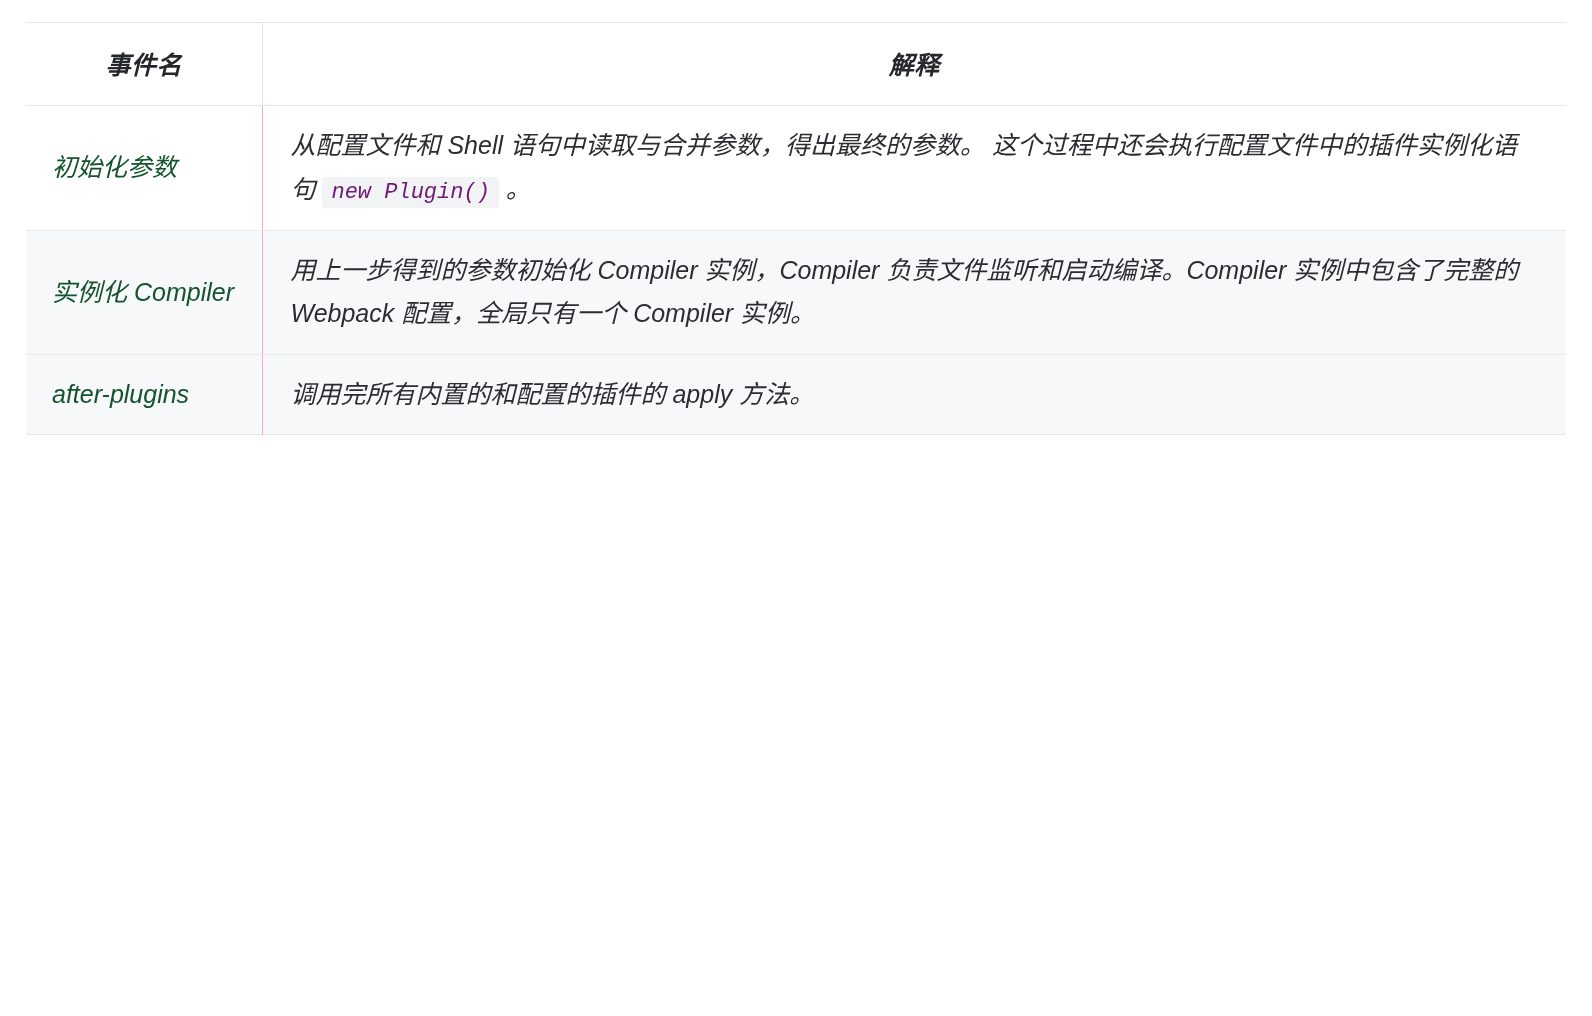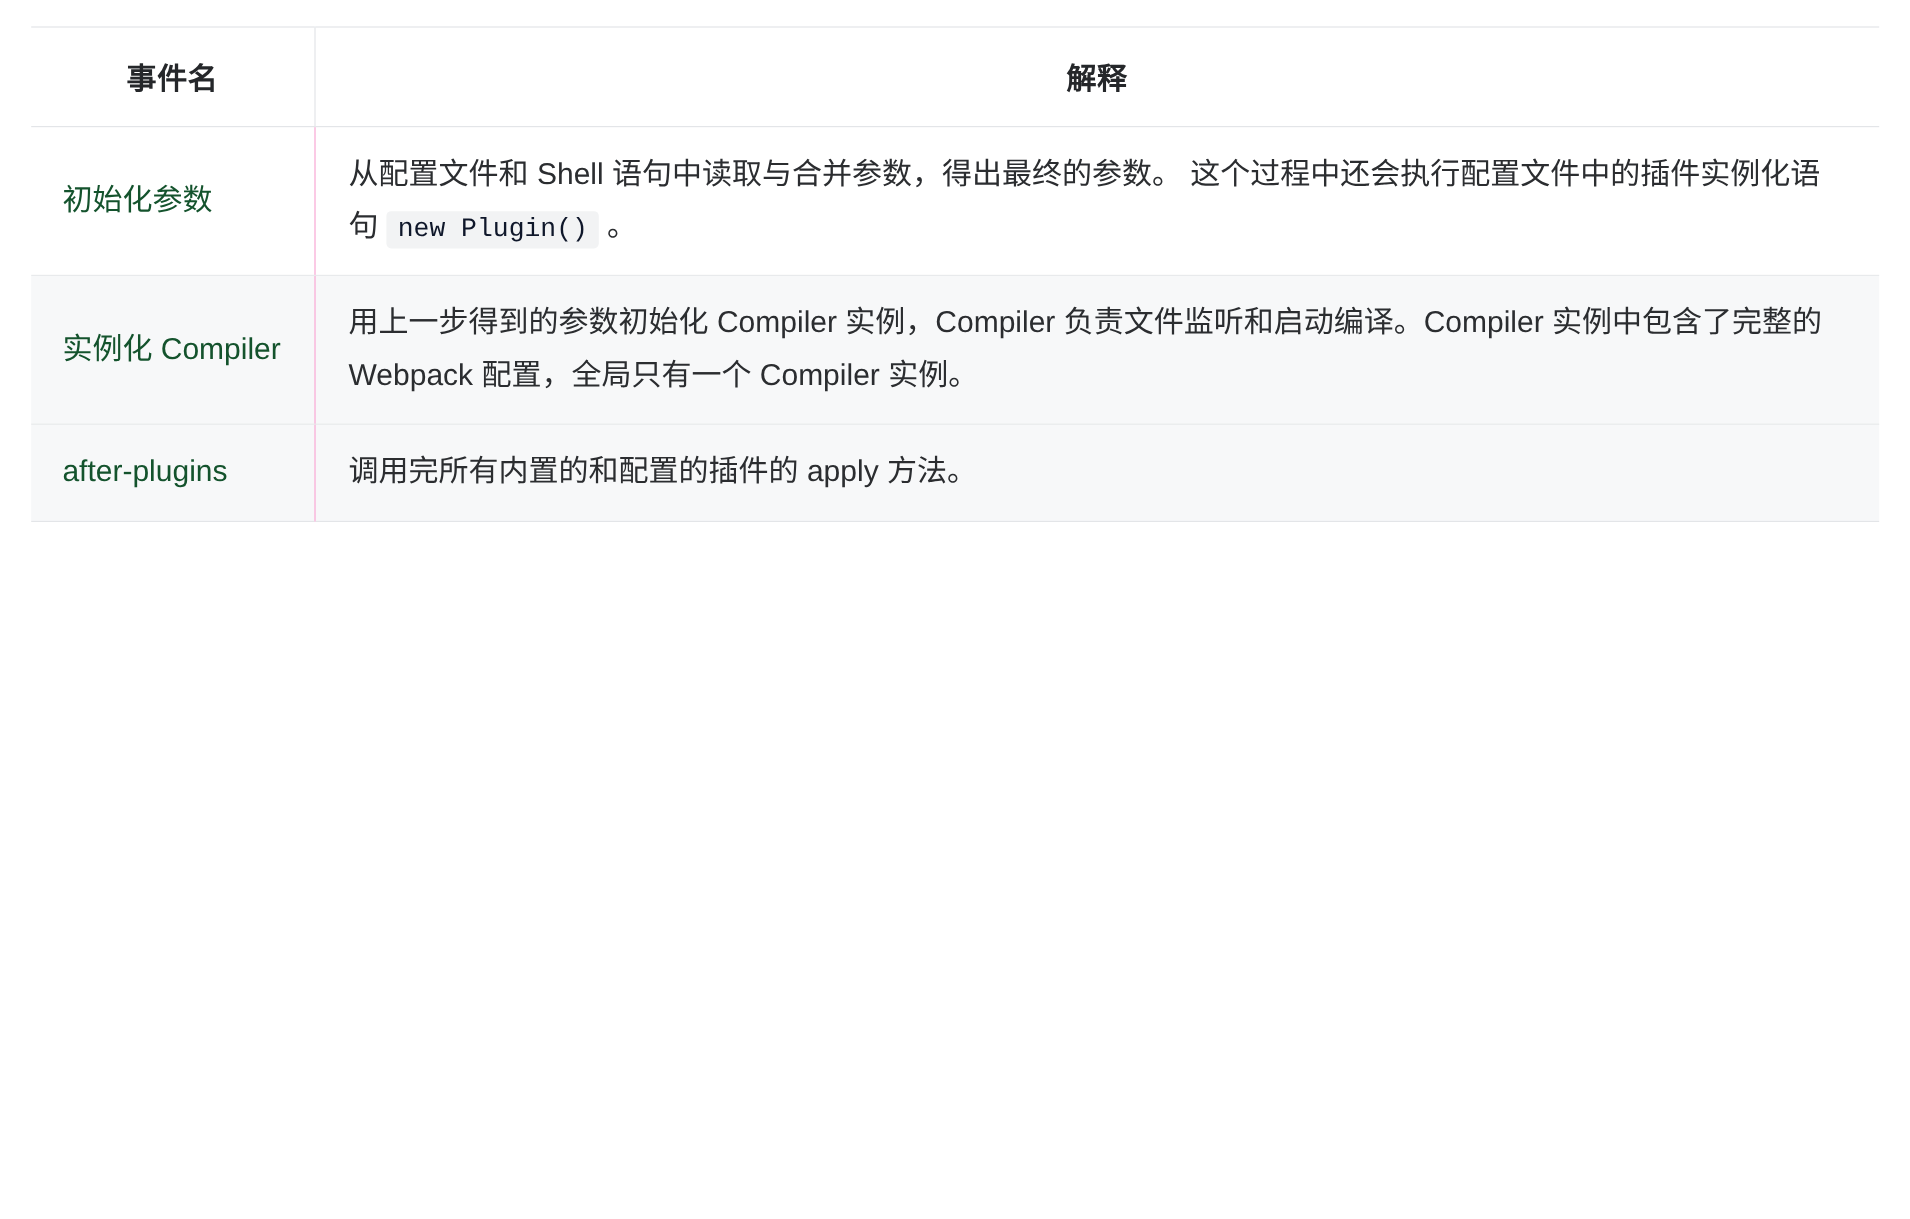--- a/index.html
+++ b/index.html
@@ -11,20 +11,21 @@
     width: 1592px;
     height: 1016px;
     font-family: "Liberation Sans", "DejaVu Sans", sans-serif;
     color: #25272a;
     -webkit-font-smoothing: antialiased;
   }
   .page {
     box-sizing: border-box;
     width: 1552px;
     padding: 22px 26px 0 26px;
+    font-style: italic;
   }
   table.event-table {
     border-collapse: collapse;
     width: 1540px;
     table-layout: fixed;
     border-top: 1px solid #e3e5e8;
     border-bottom: 1px solid #e3e5e8;
   }
   table.event-table col.c-name { width: 236px; }
   table.event-table col.c-desc { width: 1304px; }
@@ -64,21 +65,21 @@
   td.cell-desc {
     padding: 18px 30px 18px 28px;
     text-align: left;
   }
   code.inline-code {
     font-family: "Liberation Mono", "DejaVu Sans Mono", monospace;
     font-size: 22px;
     background: #f2f3f4;
     border-radius: 4px;
     padding: 3px 9px;
-    color: #0f172a;
+    color: #701a75;
     white-space: nowrap;
   }
 </style>
 </head>
 <body>
 
 <div class="page">
   <table class="event-table">
     <colgroup>
       <col class="c-name">

